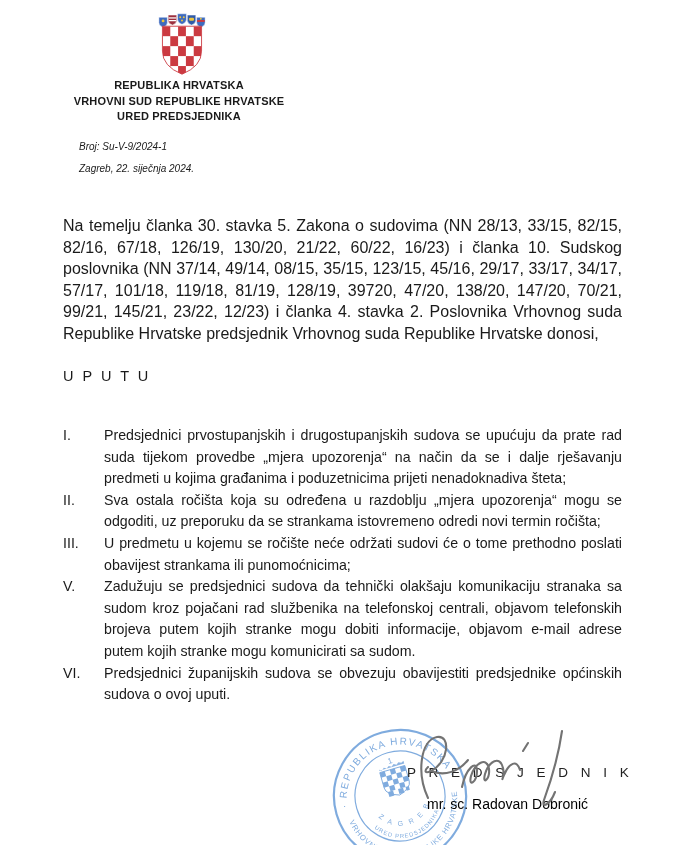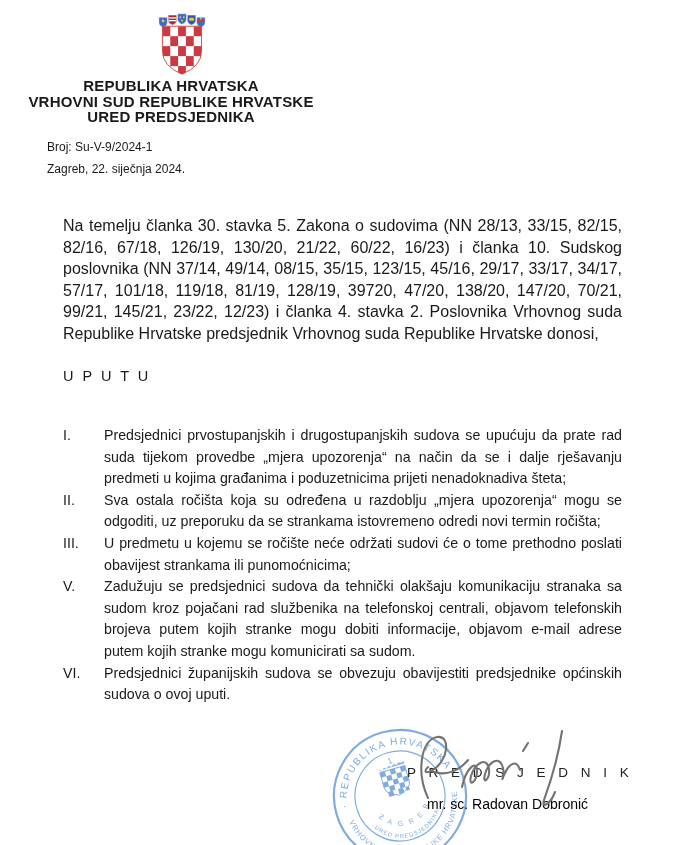--- a/index.html
+++ b/index.html
@@ -5,24 +5,24 @@
   * { margin:0; padding:0; box-sizing:border-box; }
   html,body { background:#e9e9e9; }
   .page {
     position:relative; width:683px; height:845px; margin:0 auto;
     background:#ffffff; overflow:hidden;
     font-family:"Liberation Sans","DejaVu Sans",sans-serif; color:#1a1a1a;
     -webkit-font-smoothing:antialiased;
   }
   .arms { position:absolute; left:158px; top:12px; }
   .header-block {
-    position:absolute; left:8px; top:78px; width:326px;
-    text-align:center; font-weight:bold; font-size:15px; line-height:15.5px; letter-spacing:.2px;
+    position:absolute; left:16px; top:78px; width:326px;
+    text-align:center; font-weight:bold; font-size:11px; line-height:15.5px; letter-spacing:.2px;
   }
-  .meta-block { position:absolute; left:47px; top:136px; font-size:12px; line-height:22px; }
+  .meta-block { position:absolute; left:79px; top:136px; font-size:10px; line-height:22px;font-style:italic; }
   .intro {
     position:absolute; left:63px; top:215px; width:559px;
     font-size:16px; line-height:21.6px; text-align:justify;
   }
   .doc-title {
     position:absolute; left:63px; top:368px; width:559px;
     text-align:left; font-size:14.5px; letter-spacing:2.5px;
   }
   .instr-list { position:absolute; left:63px; top:425px; width:559px; font-size:14.2px; line-height:21.6px; }
   .instr-item { display:flex; }

